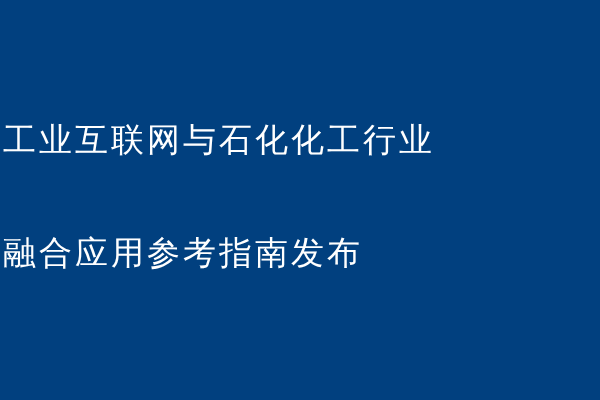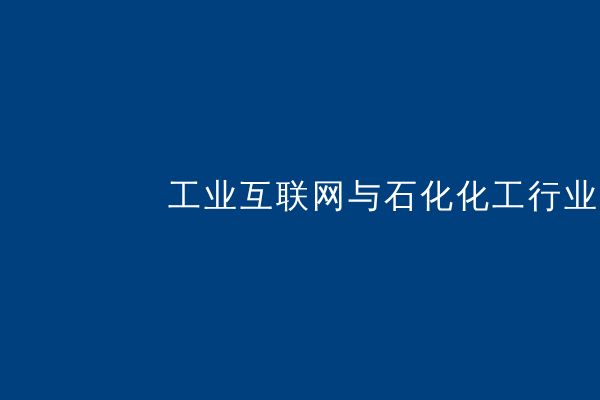--- a/index.html
+++ b/index.html
@@ -24,21 +24,21 @@
     display: flex;
     flex-direction: column;
     align-items: center;
     justify-content: center;
     padding-bottom: 8px;
   }
 
   .title-block {
     display: flex;
     flex-direction: column;
-    align-items: flex-end;
+    align-items: flex-start;
     justify-content: center;
     width: 100%;
     gap: 33px;
   }
 
   .title-line {
     color: #ffffff;
     font-family: "Liberation Serif", "DejaVu Serif", serif;
     font-size: 33px;
     font-weight: 400;
@@ -49,14 +49,15 @@
     text-align: center;
     -webkit-font-smoothing: antialiased;
   }
 </style>
 </head>
 <body>
 
 <div class="title-card">
   <div class="title-block">
     <div class="title-line">工业互联网与石化化工行业</div>
+    <div class="title-line">融合应用参考指南发布</div>
   </div>
 </div>
 
 </body></html>

